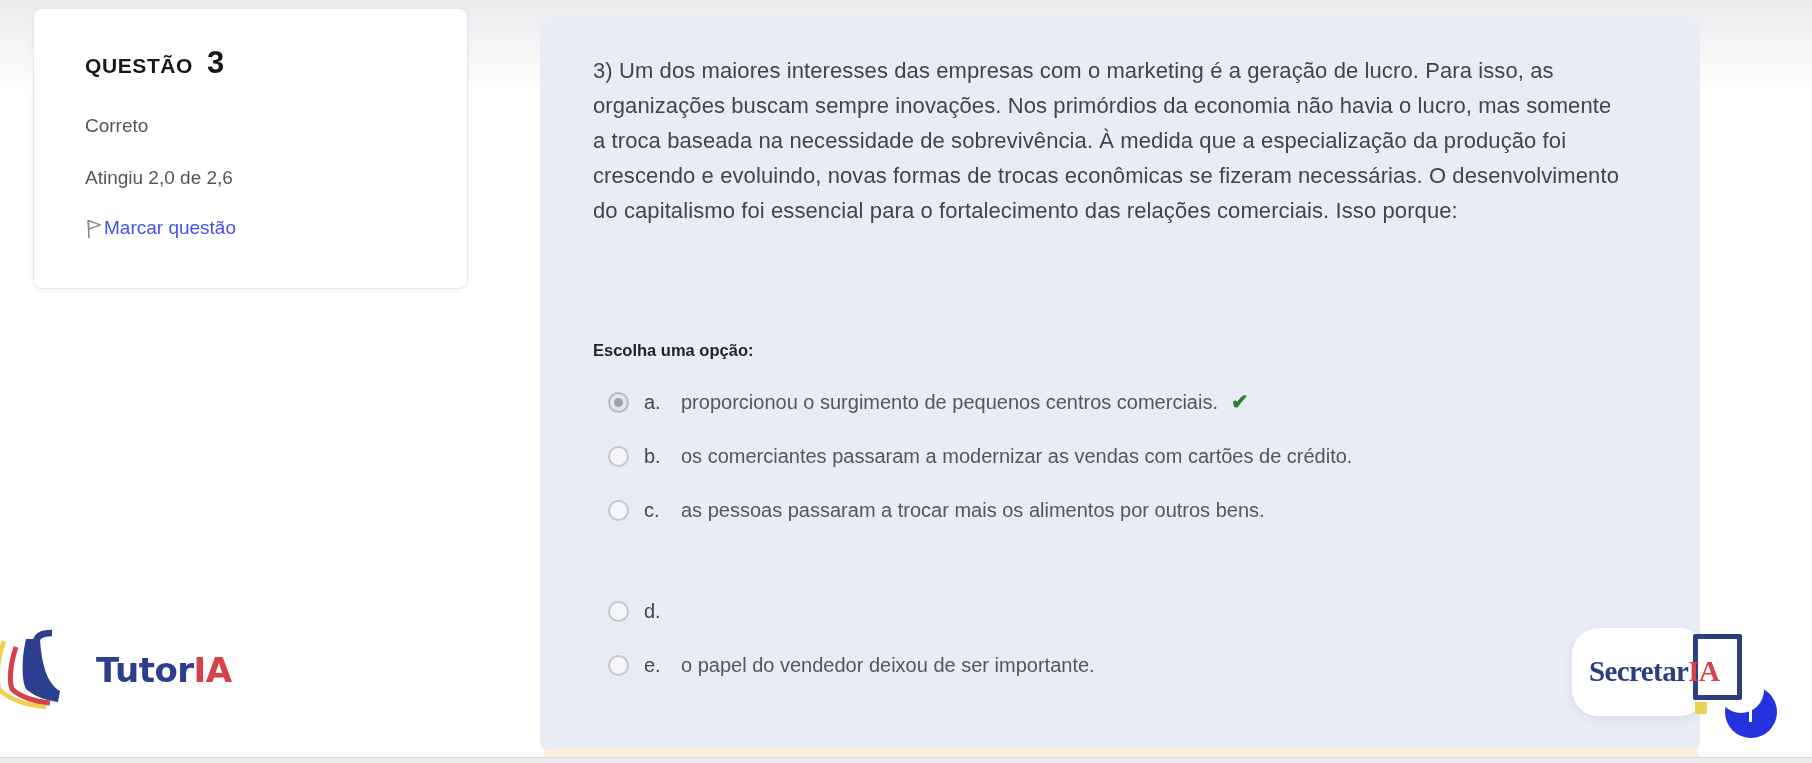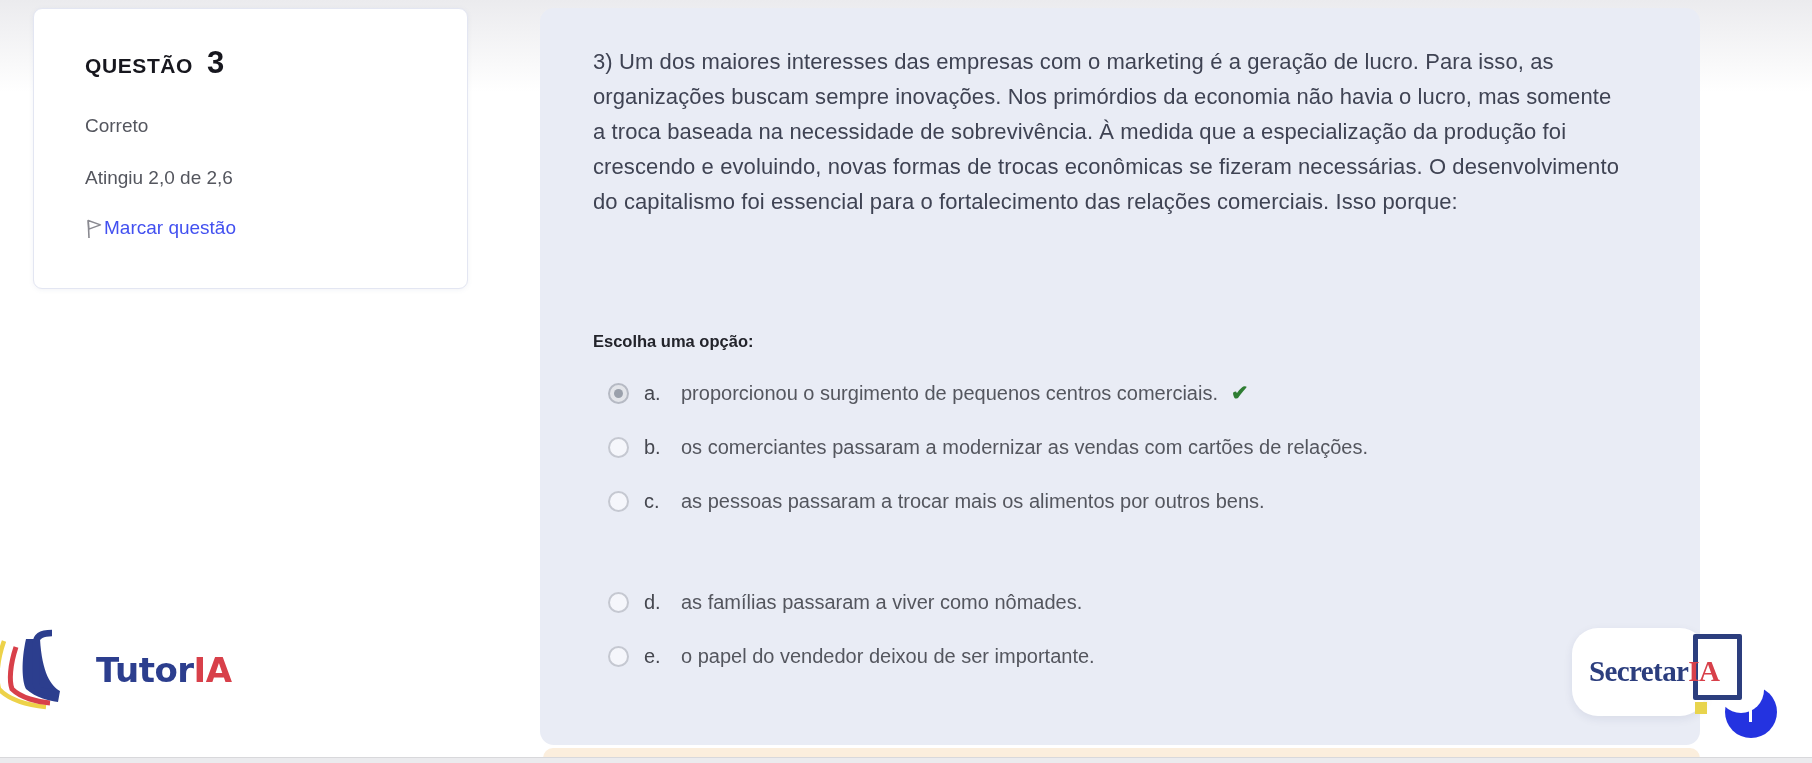--- a/index.html
+++ b/index.html
@@ -22,21 +22,21 @@
   .qc-title { display:flex; align-items:baseline; gap:14px; }
   .qc-label { font-size:21px; font-weight:700; color:#17171e; letter-spacing:.6px; }
   .qc-number { font-size:31px; font-weight:600; color:#17171e; }
   .qc-status { margin-top:34px; font-size:19px; color:#54565e; }
   .qc-grade  { margin-top:30px; font-size:19px; color:#54565e; }
   .qc-flag   { margin-top:28px; display:flex; align-items:center; 
                font-size:19px; color:#4250f0; cursor:pointer; width:max-content; }
 
   
   .main-panel {
-    position:absolute; left:540px; top:8px; width:1160px; height:737px;
+    position:absolute; left:540px; top:17px; width:1160px; height:737px;
     background:#e9ecf5; border-radius:14px;
   }
   .question-text {
     position:absolute; left:53px; top:36px; width:1030px;
     font-size:22px; line-height:35px; color:#3f4353; letter-spacing:.1px;
   }
   .choose-label {
     position:absolute; left:53px; top:324px;
     font-size:16.5px; font-weight:700; color:#23242b;
   }
@@ -104,31 +104,30 @@
         <span class="radio selected">
           <span class="dot"></span>
         </span>
         <span class="opt-letter">a.</span>
         <span class="opt-text">proporcionou o surgimento de pequenos centros comerciais.</span>
         <span class="check-icon">✔</span>
       </div>
       <div class="option-row">
         <span class="radio"></span>
         <span class="opt-letter">b.</span>
-        <span class="opt-text">os comerciantes passaram a modernizar as vendas com cartões de relações.</span>
+        <span class="opt-text">os comerciantes passaram a modernizar as vendas com cartões de crédito.</span>
       </div>
       <div class="option-row">
         <span class="radio"></span>
         <span class="opt-letter">c.</span>
         <span class="opt-text">as pessoas passaram a trocar mais os alimentos por outros bens.</span>
       </div>
       <div class="option-row gap">
         <span class="radio"></span>
         <span class="opt-letter">d.</span>
-        <span class="opt-text">as famílias passaram a viver como nômades.</span>
       </div>
       <div class="option-row">
         <span class="radio"></span>
         <span class="opt-letter">e.</span>
         <span class="opt-text">o papel do vendedor deixou de ser importante.</span>
       </div>
     </div>
 </div>
 
 <div class="question-card">

